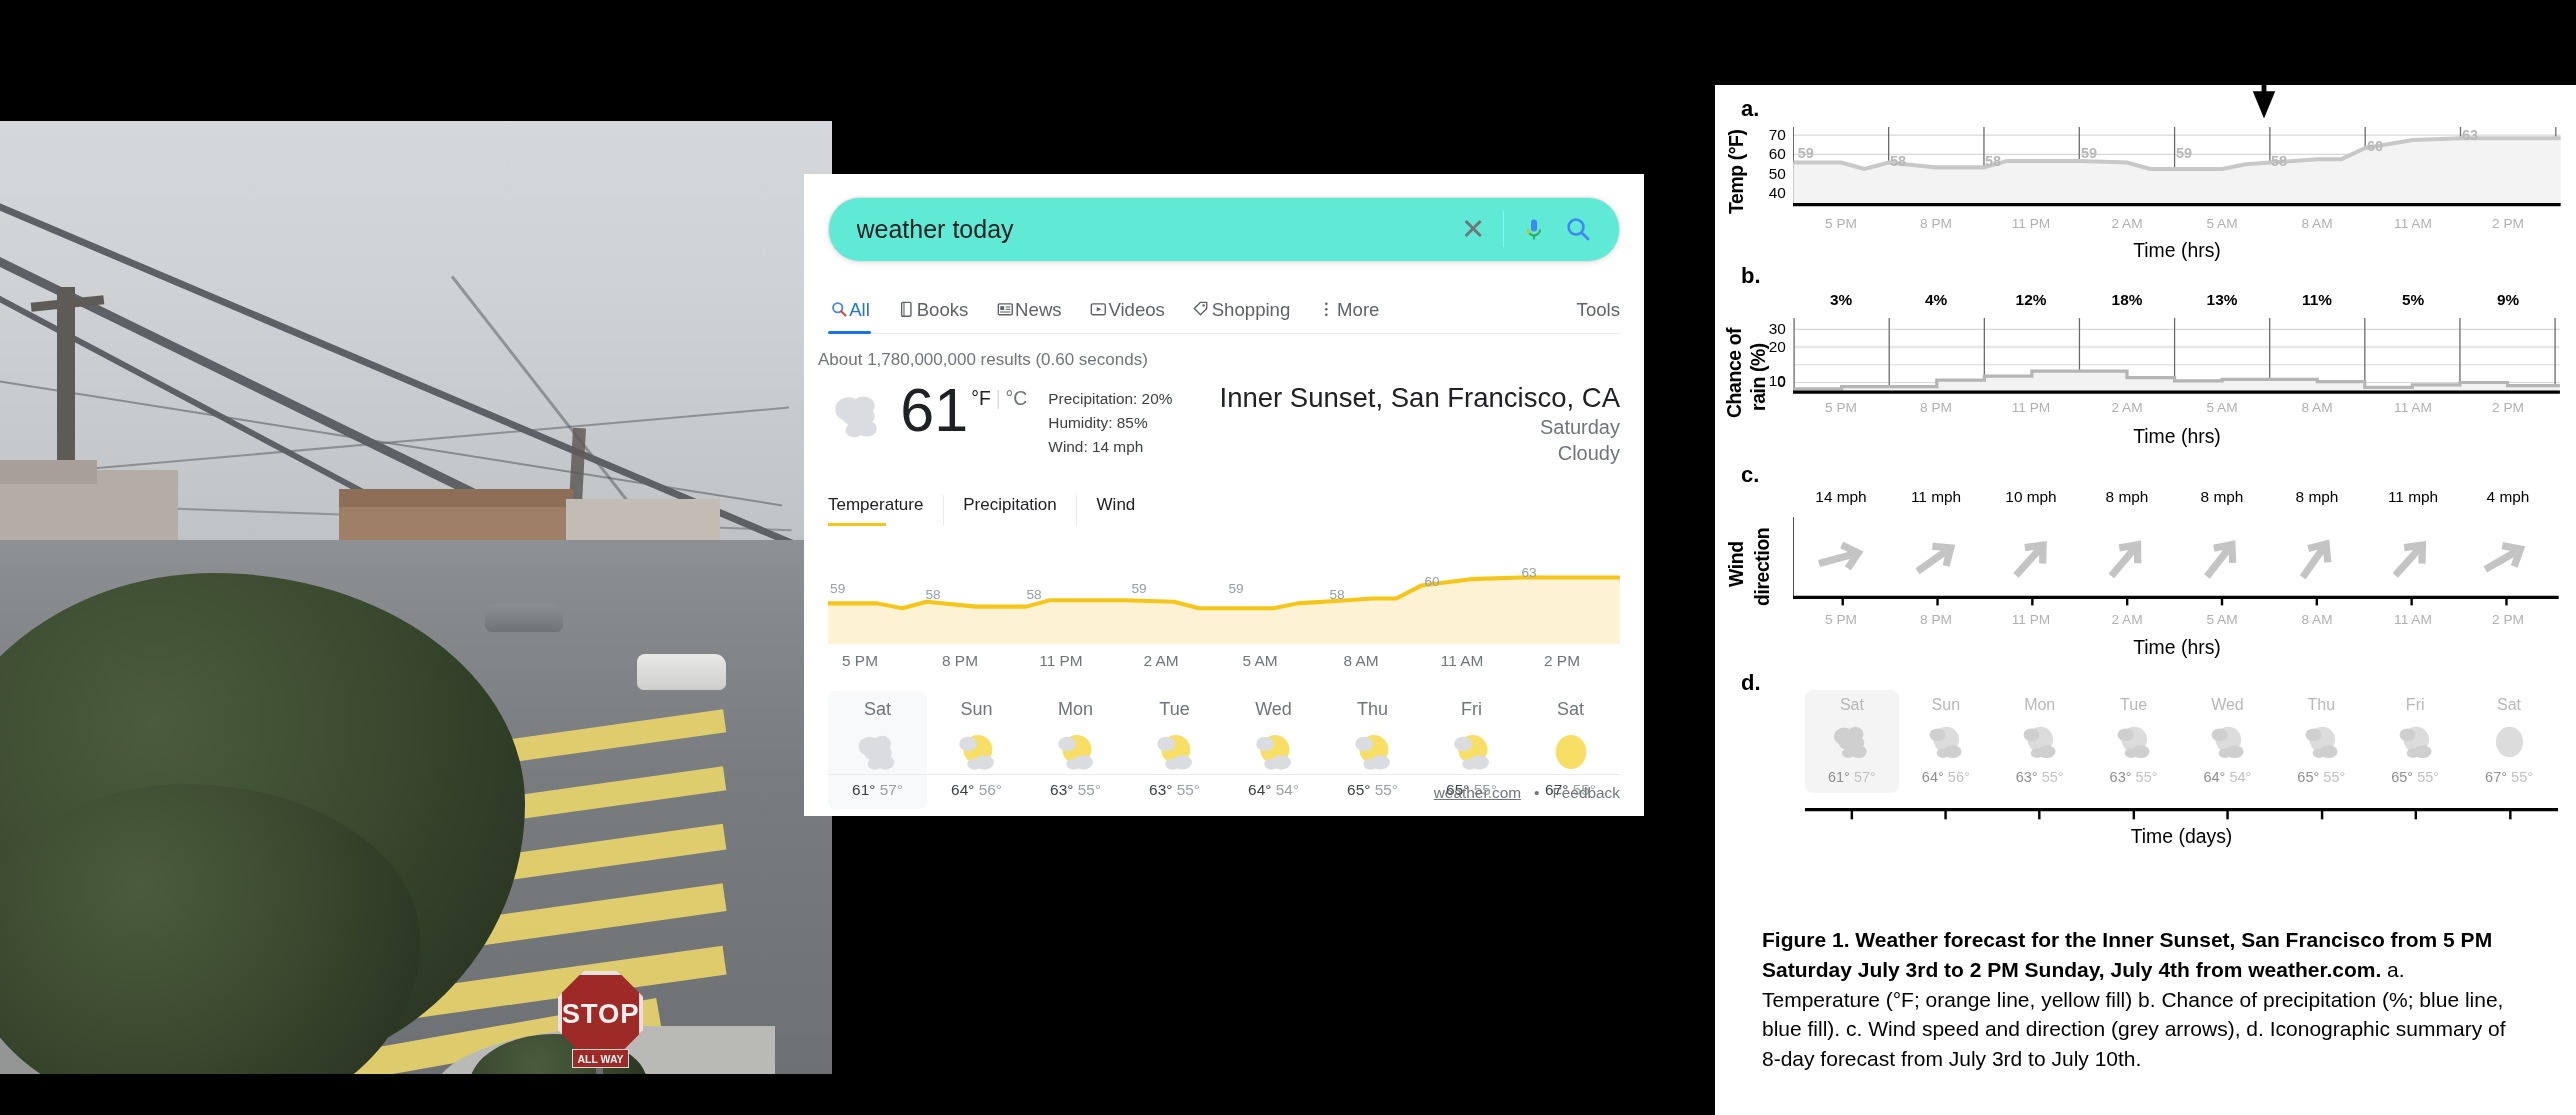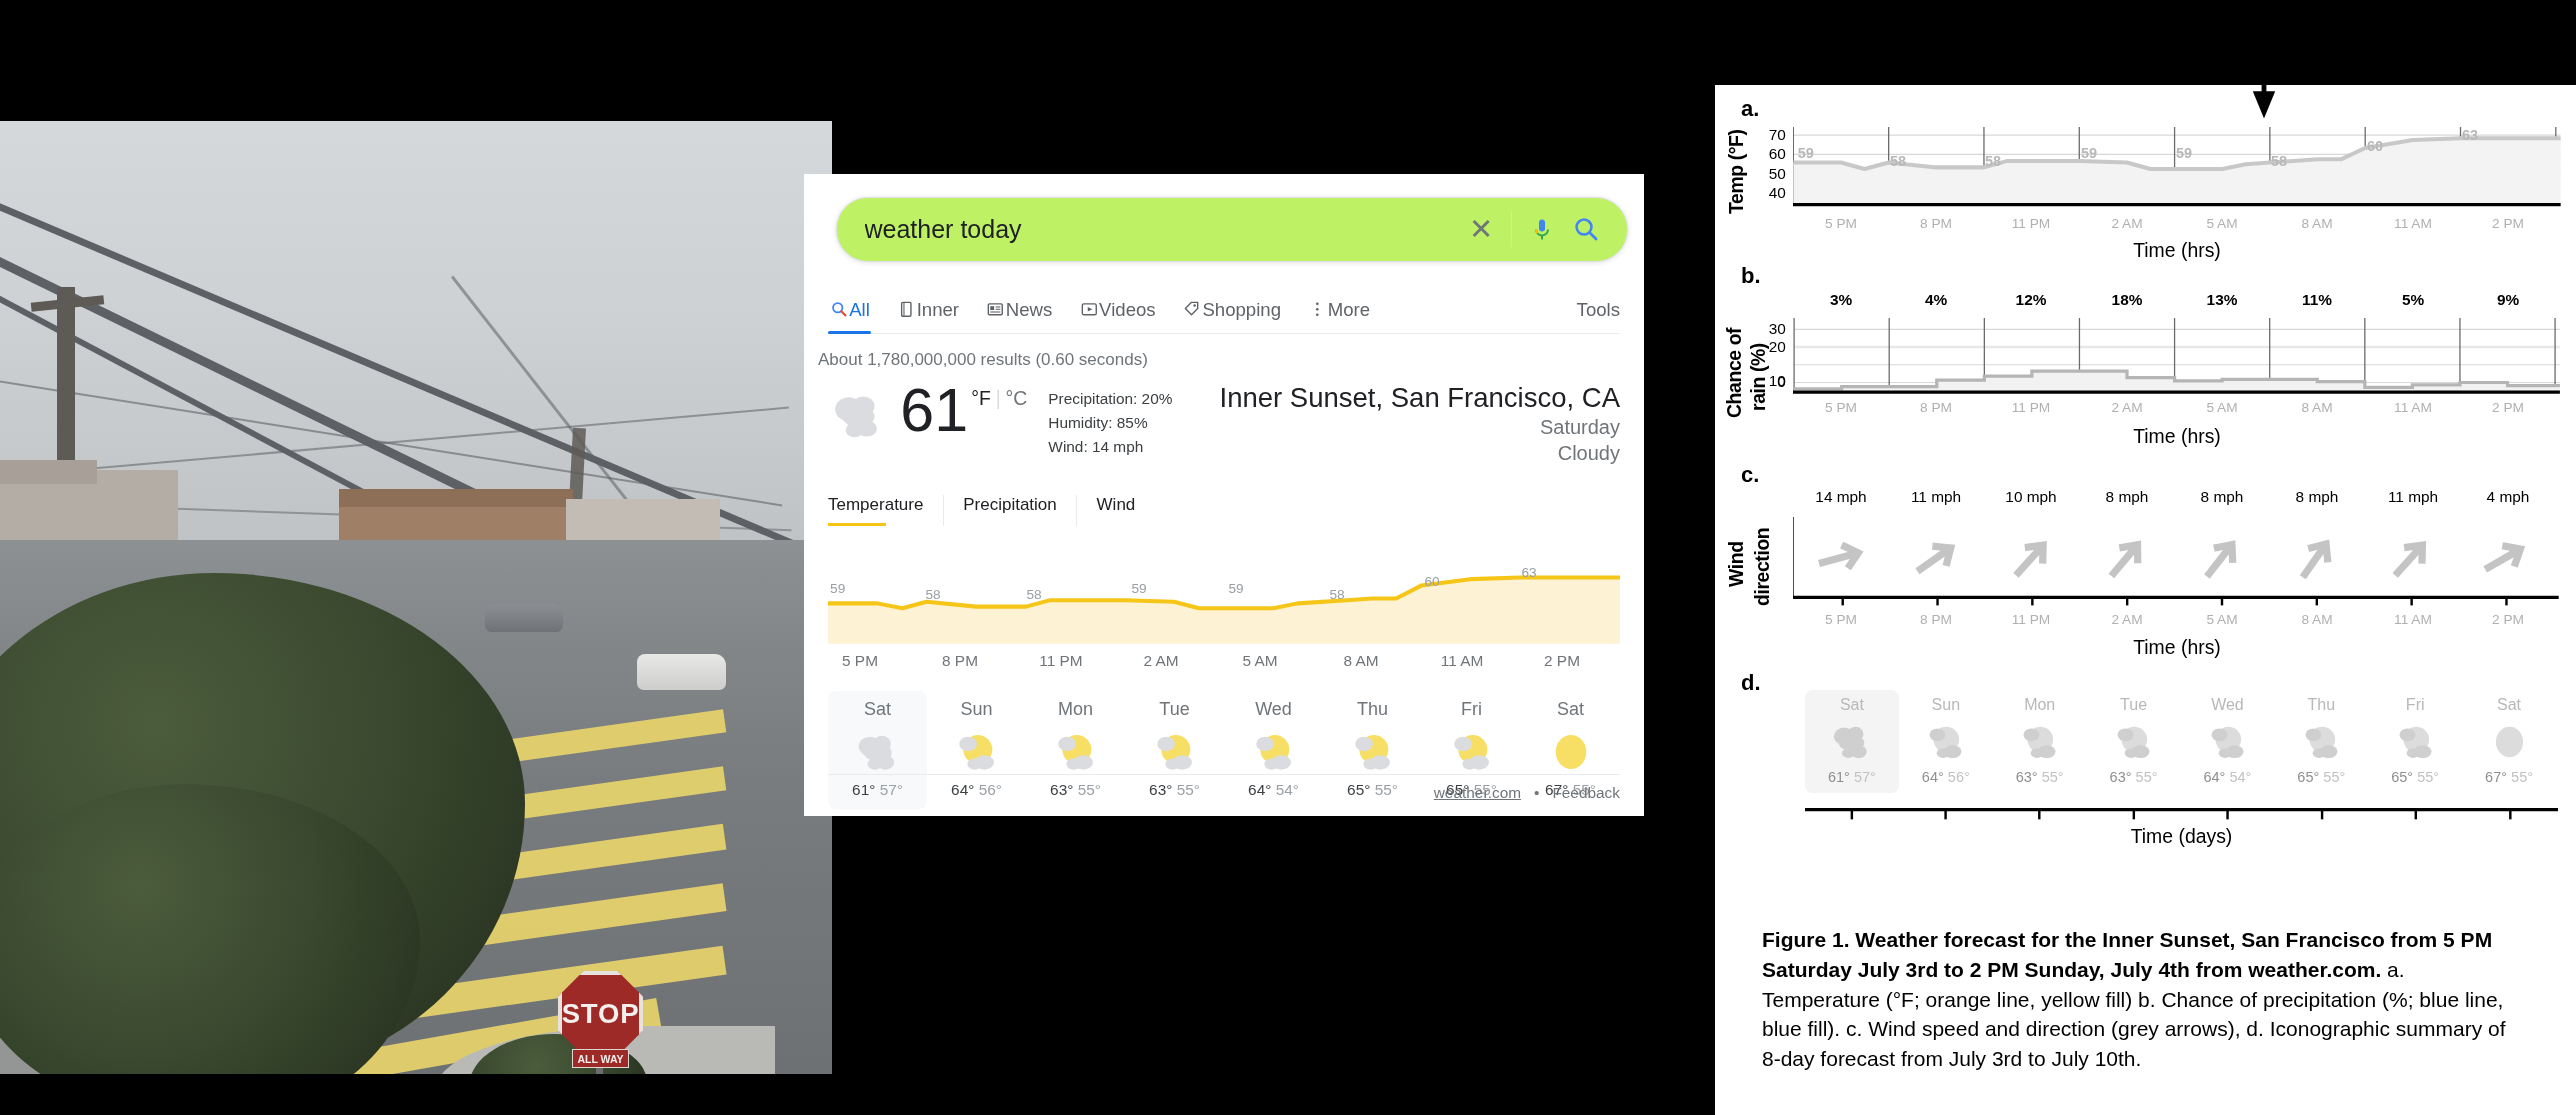--- a/index.html
+++ b/index.html
@@ -38,22 +38,22 @@
     color:#f2efec; display:flex; align-items:center; justify-content:center;
     font-weight:bold; }
   .signpost { position:absolute; background:#6b6d6d; }
 
   
   .gpanel {
     position:absolute; left:804px; top:174px; width:840px; height:642px;
     background:#fff;
   }
   .searchbar {
-    position:absolute; left:32px; top:22.6px; width:792px; height:65px;
-    border:0.8px solid #dfe1e5; border-radius:32px; background:#bef264;
+    position:absolute; left:24px; top:22.6px; width:792px; height:65px;
+    border:0.8px solid #dfe1e5; border-radius:32px; background:#5eead4;
     box-shadow:0 0.8px 4.8px rgba(32,33,36,.14);
     display:flex; align-items:center; padding:0 27.5px;
   }
   .searchbar .q { flex:1; font-size:25px; color:#202124; border:none; outline:none;
      background:transparent; font-family:"Liberation Sans", sans-serif; }
   .sb-icons { display:flex; align-items:center; gap:18px; }
   .x-icon { font-size:29px; color:#70757a; cursor:pointer; line-height:1; }
   .vdiv { width:0.8px; height:36px; background:#dadce0; }
 
   .tabs {
@@ -216,21 +216,21 @@
           <circle cx="10" cy="10" r="6" fill="none" stroke="#4285f4" stroke-width="2.4"></circle>
           <line x1="14.5" y1="14.5" x2="20" y2="20" stroke="#ea4335" stroke-width="2.6" stroke-linecap="round"></line>
         </svg>
         <span>All</span>
       </div>
       <div class="tab">
         <svg class="ti" viewBox="0 0 24 24">
           <rect x="6" y="3" width="12" height="18" rx="1.5" fill="none" stroke="#5f6368" stroke-width="1.8"></rect>
           <line x1="9" y1="3" x2="9" y2="21" stroke="#5f6368" stroke-width="1.4"></line>
         </svg>
-        <span>Inner</span>
+        <span>Books</span>
       </div>
       <div class="tab">
         <svg class="ti" viewBox="0 0 24 24">
           <rect x="3" y="5" width="18" height="14" rx="1.5" fill="none" stroke="#5f6368" stroke-width="1.8"></rect>
           <rect x="5.5" y="8" width="5" height="5" fill="#5f6368"></rect>
           <line x1="12.5" y1="9" x2="18.5" y2="9" stroke="#5f6368" stroke-width="1.4"></line>
           <line x1="12.5" y1="12" x2="18.5" y2="12" stroke="#5f6368" stroke-width="1.4"></line>
           <line x1="5.5" y1="15.5" x2="18.5" y2="15.5" stroke="#5f6368" stroke-width="1.4"></line>
         </svg>
         <span>News</span>

